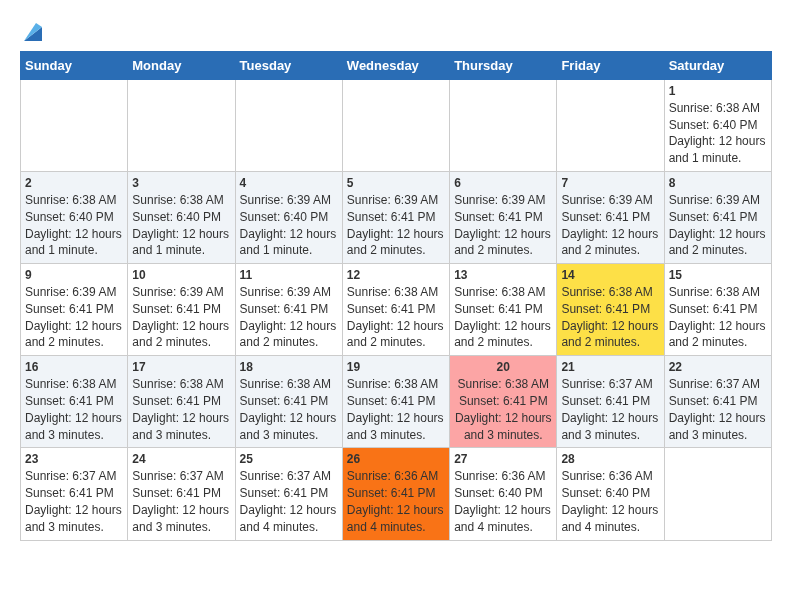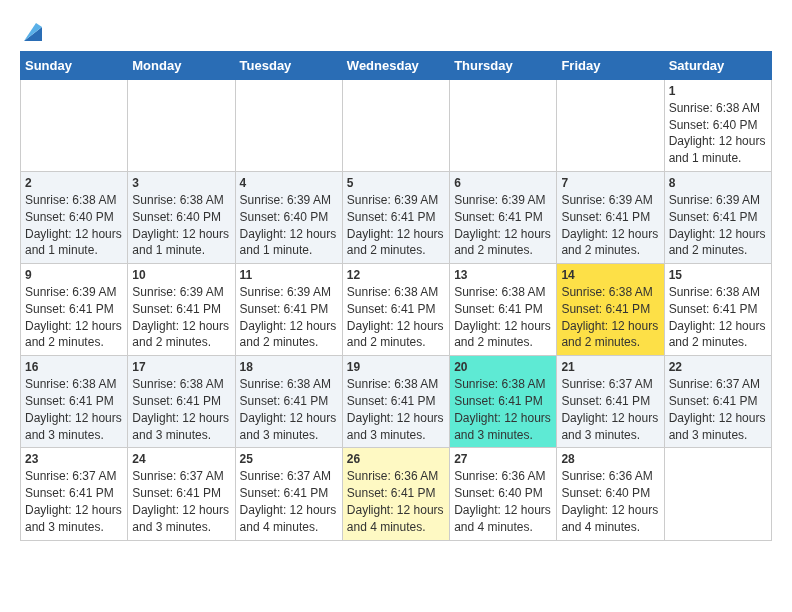--- a/index.html
+++ b/index.html
@@ -250,21 +250,21 @@
 Daylight: 12 hours
 and 3 minutes.</div>
         </td>
         <td style="background: rgb(240, 244, 248);">
           <span class="day-num">19</span>
           <div class="day-info" style="white-space: pre-line;">Sunrise: 6:38 AM
 Sunset: 6:41 PM
 Daylight: 12 hours
 and 3 minutes.</div>
         </td>
-        <td style="background: #5eead4;">
+        <td style="background: #fca5a5; text-align: center;">
           <span class="day-num">20</span>
           <div class="day-info" style="white-space: pre-line;">Sunrise: 6:38 AM
 Sunset: 6:41 PM
 Daylight: 12 hours
 and 3 minutes.</div>
         </td>
         <td style="background: rgb(240, 244, 248);">
           <span class="day-num">21</span>
           <div class="day-info" style="white-space: pre-line;">Sunrise: 6:37 AM
 Sunset: 6:41 PM
@@ -294,21 +294,21 @@
 Daylight: 12 hours
 and 3 minutes.</div>
         </td>
         <td style="background: rgb(255, 255, 255);">
           <span class="day-num">25</span>
           <div class="day-info" style="white-space: pre-line;">Sunrise: 6:37 AM
 Sunset: 6:41 PM
 Daylight: 12 hours
 and 4 minutes.</div>
         </td>
-        <td style="background: #fef9c3;">
+        <td style="background: #f97316;">
           <span class="day-num">26</span>
           <div class="day-info" style="white-space: pre-line;">Sunrise: 6:36 AM
 Sunset: 6:41 PM
 Daylight: 12 hours
 and 4 minutes.</div>
         </td>
         <td style="background: rgb(255, 255, 255);">
           <span class="day-num">27</span>
           <div class="day-info" style="white-space: pre-line;">Sunrise: 6:36 AM
 Sunset: 6:40 PM

